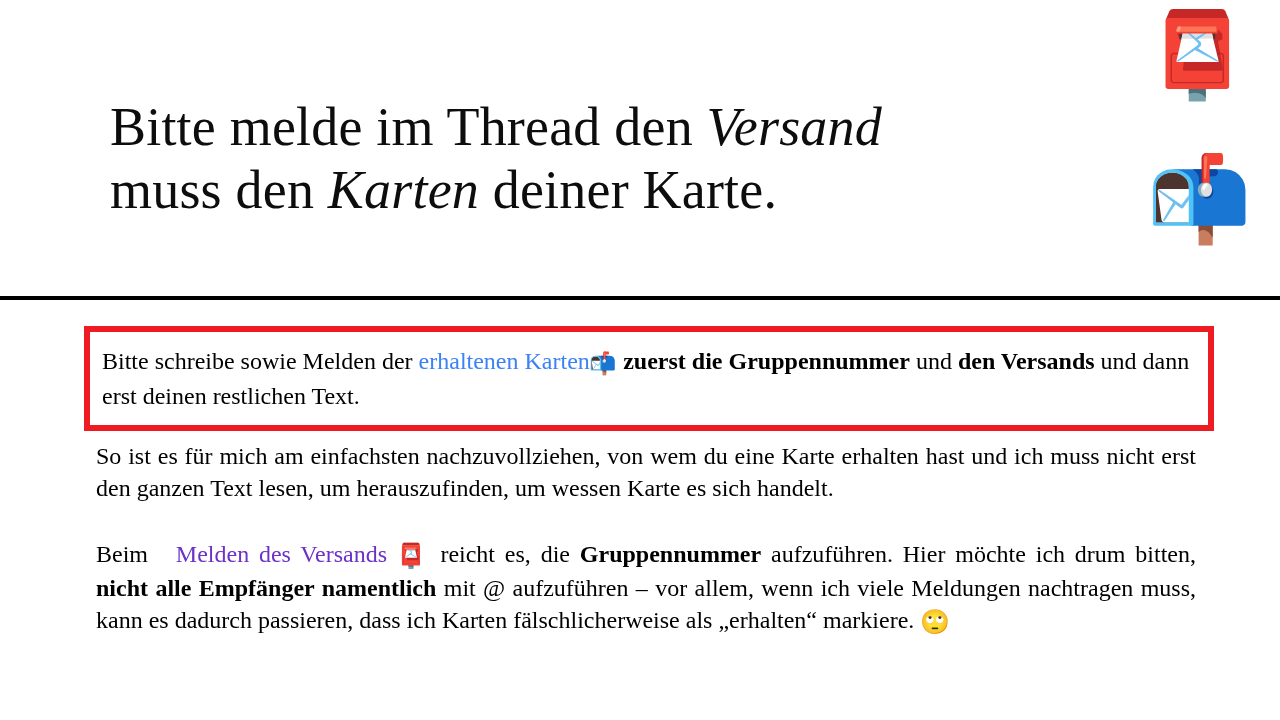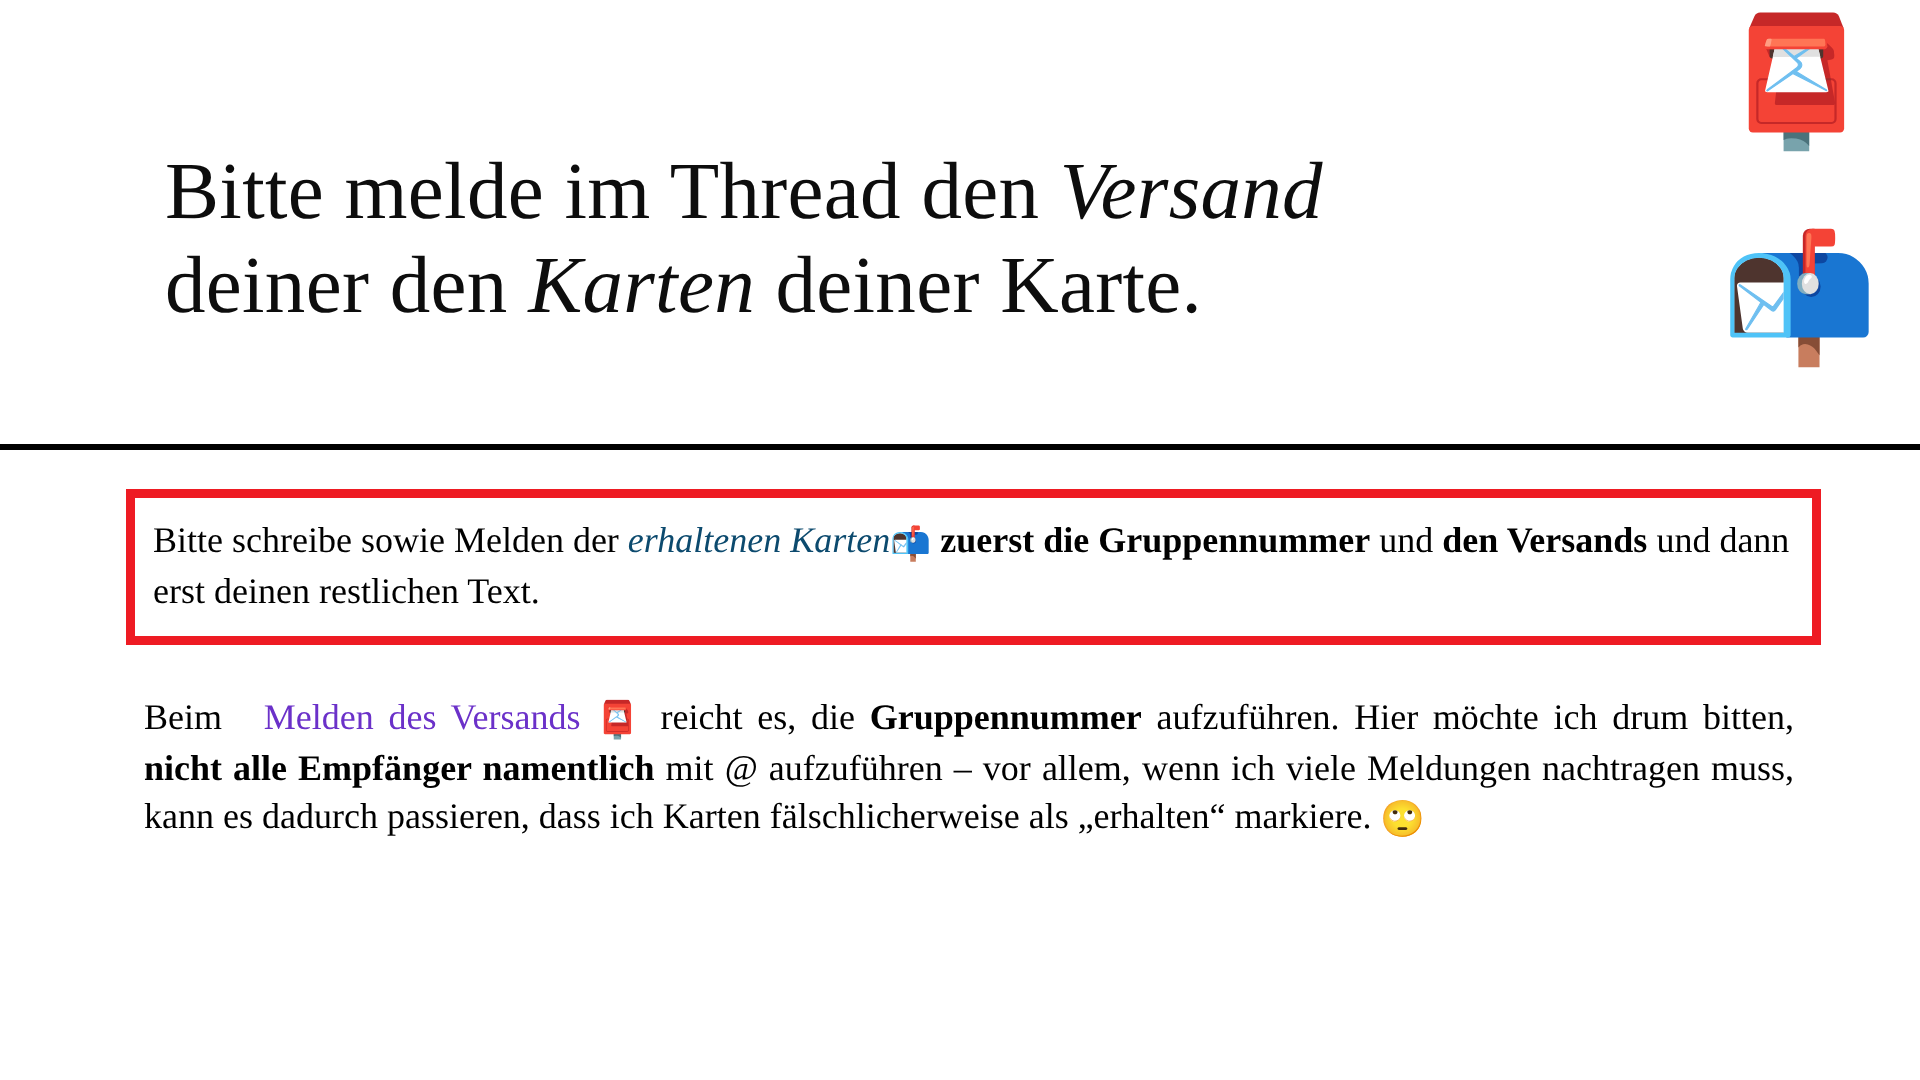--- a/index.html
+++ b/index.html
@@ -95,22 +95,21 @@
     line-height: 1.33;
     text-align: justify;
     text-justify: inter-word;
     width: 1100px;
   }
   .para.spaced {
     margin-top: 34px;
   }
 
   .link-blue {
-    color: #0c4a6e;
-    font-style: italic;
+    color: #3b82f6;
   }
   .link-purple {
     color: #6b31c9;
     margin-left: 18px;
   }
   b, .bold {
     font-weight: 700;
     text-align: center;
   }
   .emoji-inline {
@@ -121,31 +120,32 @@
     font-size: 24px;
   }
 </style>
 </head>
 <body>
 
 <div class="header">
 
   <div class="title">
     <span>Bitte melde im Thread den </span><em>Versand</em><br>
-    <span>deiner den </span><em>Karten</em><span> deiner Karte.</span>
+    <span>muss den </span><em>Karten</em><span> deiner Karte.</span>
   </div>
 
   <div class="mailbox-top">📮</div>
   <div class="mailbox-bottom">📬</div>
 
   <div class="divider"></div>
 </div>
 
 <div class="content">
 
   <div class="callout">
     <p><span>Bitte schreibe sowie Melden der </span><span class="link-blue">erhaltenen Karten</span><span class="emoji-inline">📬</span><b> zuerst die Gruppennummer</b><span> und </span><b>den Versands</b><span> und dann erst deinen restlichen Text.</span></p>
   </div>
 
+  <p class="para">So ist es für mich am einfachsten nachzuvollziehen, von wem du eine Karte erhalten hast und ich muss nicht erst den ganzen Text lesen, um herauszufinden, um wessen Karte es sich handelt.</p>
 
   <p class="para spaced"><span>Beim </span><span class="link-purple">Melden des Versands</span> <span class="emoji-inline big">📮</span><span> reicht es, die </span><b>Gruppennummer</b><span> aufzuführen. Hier möchte ich drum bitten, </span><b>nicht alle Empfänger namentlich</b><span> mit @ aufzuführen – vor allem, wenn ich viele Meldungen nachtragen muss, kann es dadurch passieren, dass ich Karten fälschlicherweise als „erhalten“ markiere. </span><span class="emoji-inline big">🙄</span></p>
 
 </div>
 
 </body></html>

